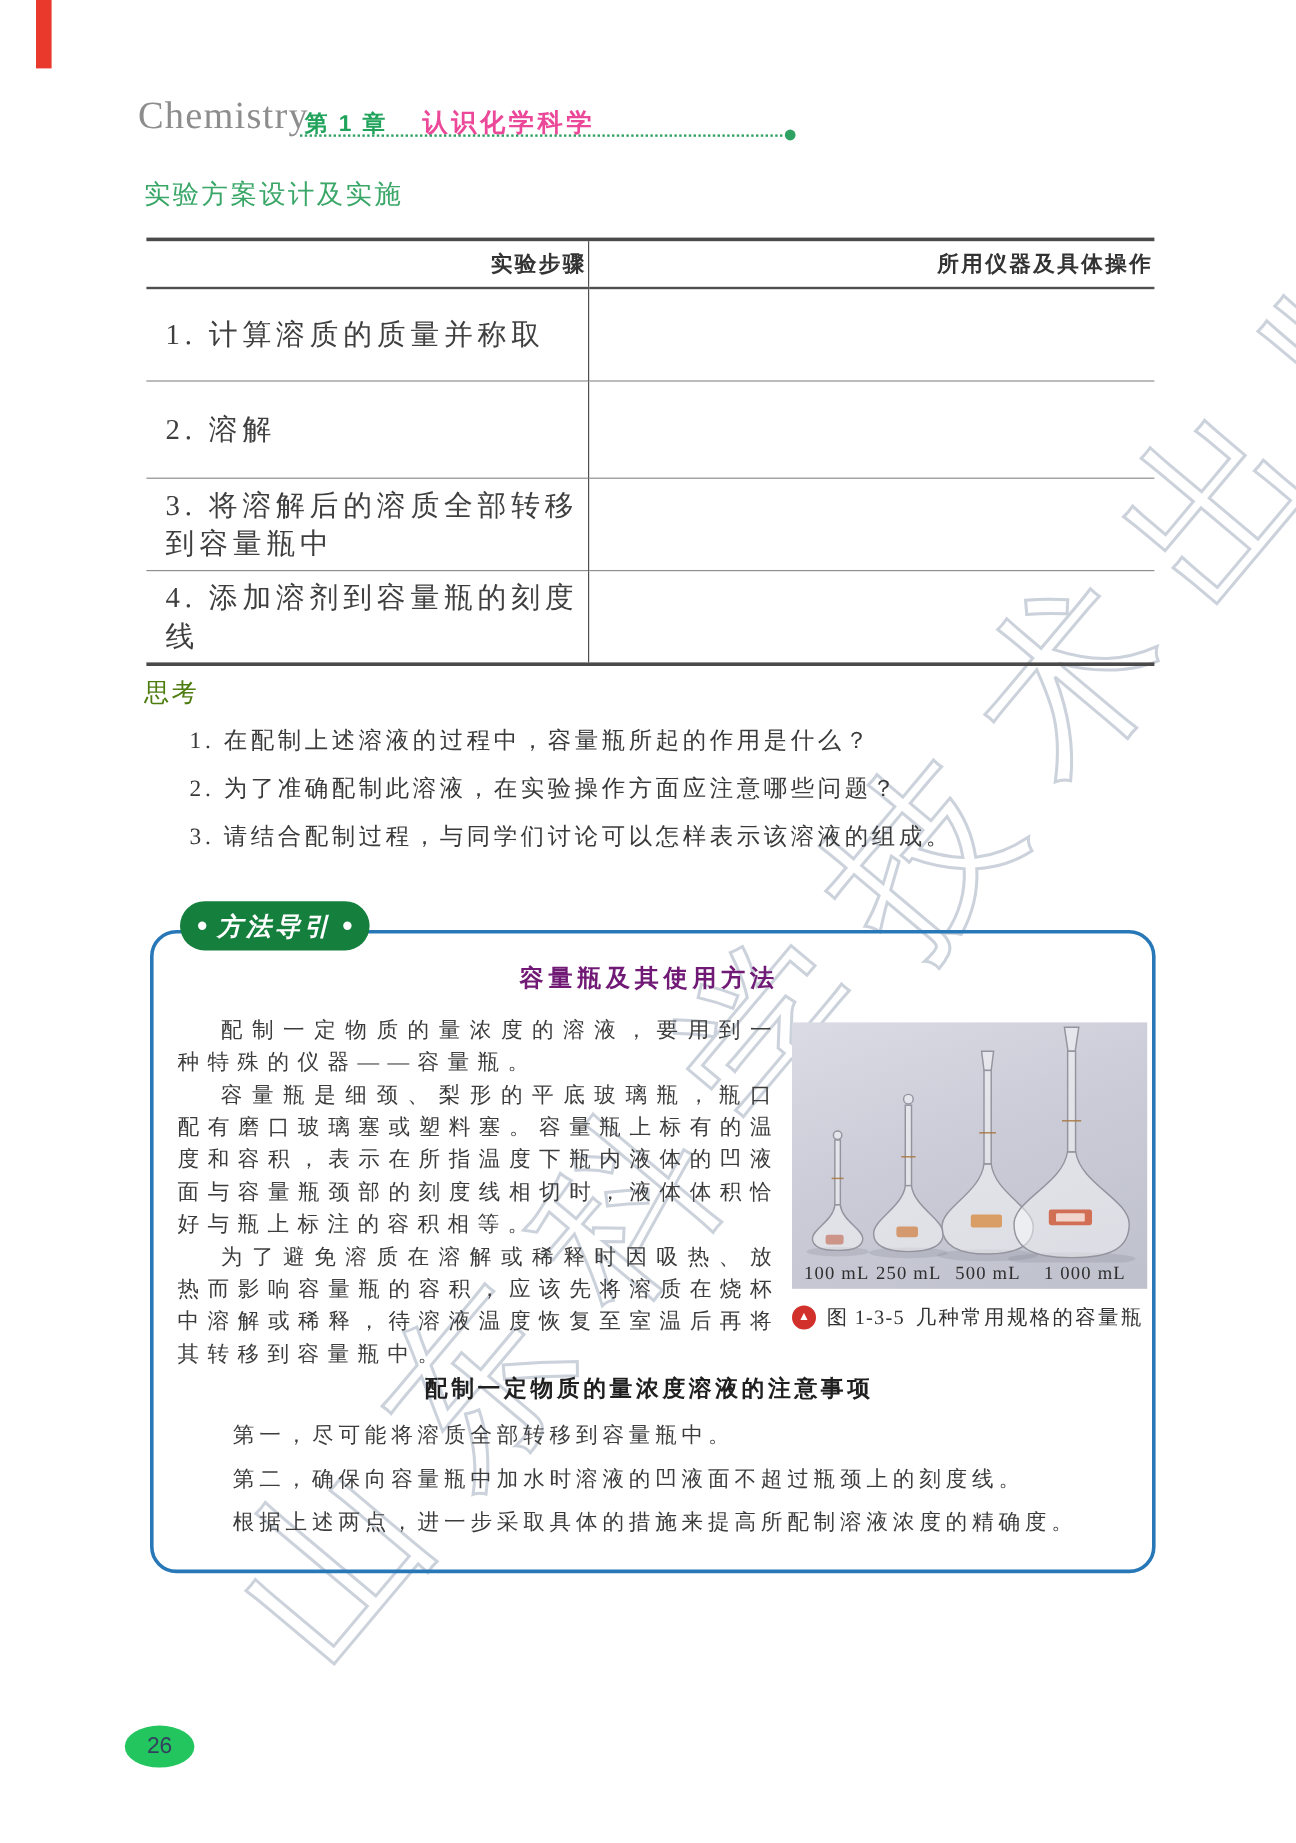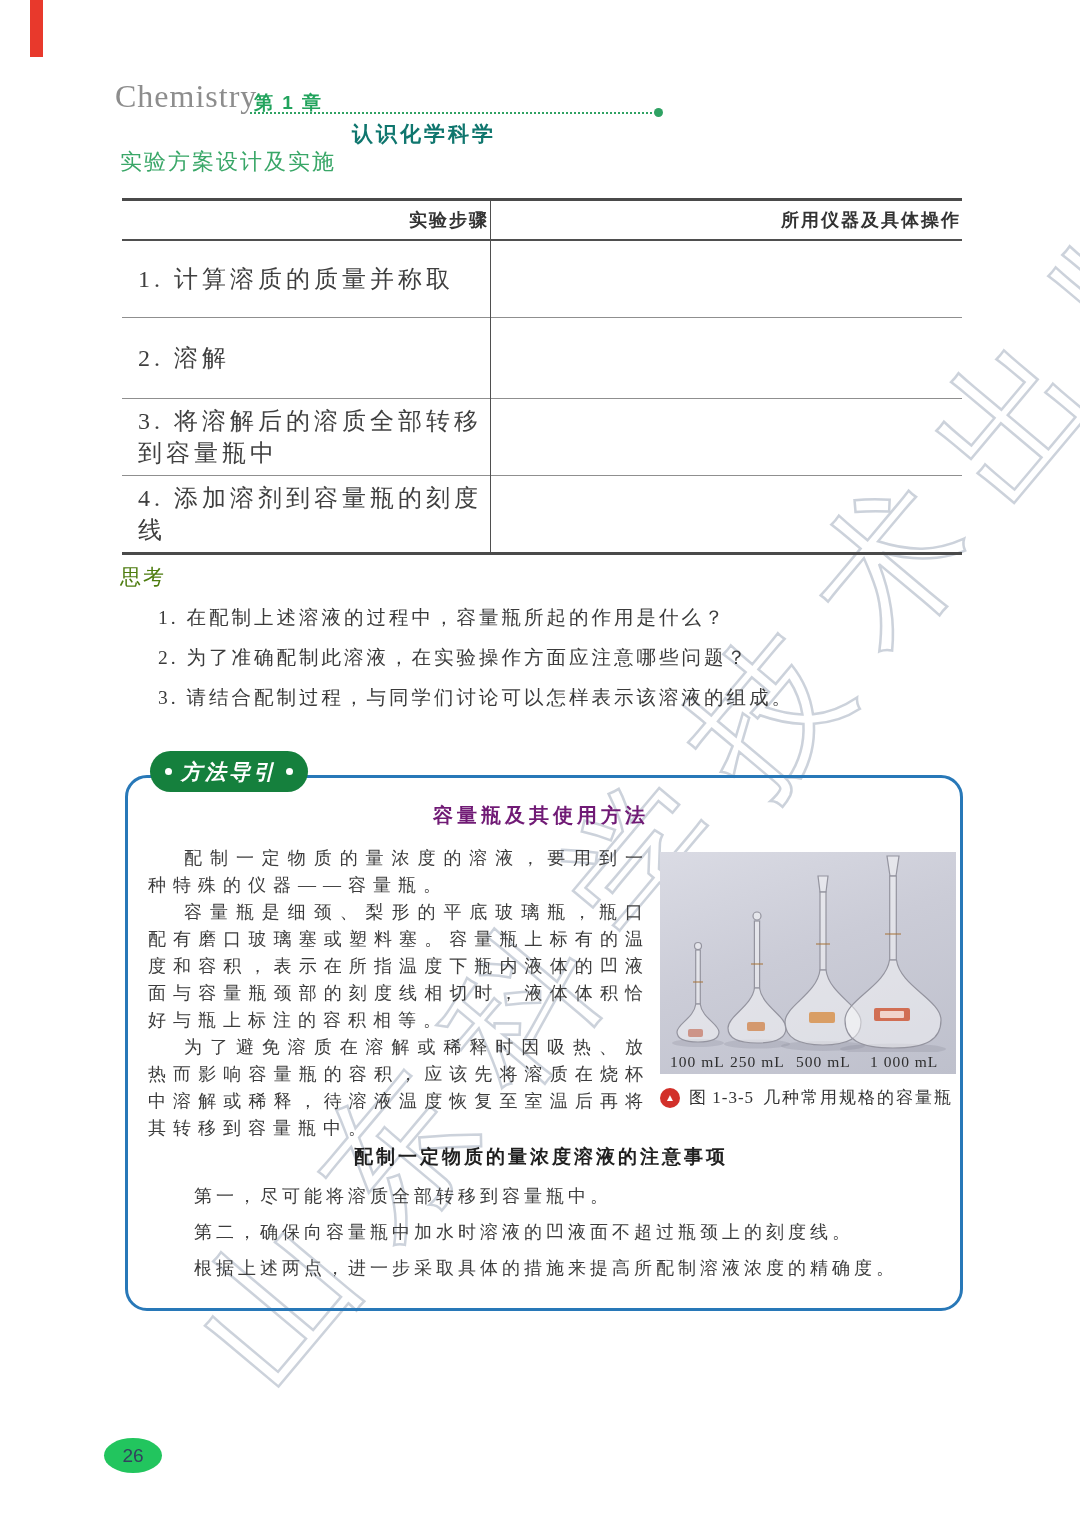--- a/index.html
+++ b/index.html
@@ -15,22 +15,22 @@
     color:transparent;-webkit-text-stroke:2.5px rgba(154,166,184,0.5);
     font-family:"Liberation Serif", serif;pointer-events:none;
   }
   
   .red-marker{position:absolute;left:30px;top:0;width:13px;height:57px;background:#e8392c;}
   
   .brand{position:absolute;left:115px;top:78px;font-size:32px;color:#8d8d8d;letter-spacing:1px;
          font-family:"Liberation Serif", serif;}
   .chap-no{position:absolute;left:254px;top:90px;font-size:19px;font-weight:bold;color:#21a35c;
            font-family:"Liberation Sans", sans-serif;letter-spacing:2px;}
-  .chap-title{position:absolute;left:352px;top:88px;font-size:21px;font-weight:bold;color:#0f766e;
-           font-family:"Liberation Sans", sans-serif;letter-spacing:3px;margin-top:32px;}
+  .chap-title{position:absolute;left:352px;top:88px;font-size:21px;font-weight:bold;color:#ec4899;
+           font-family:"Liberation Sans", sans-serif;letter-spacing:3px;}
   .dotline{position:absolute;left:250px;top:112px;width:402px;border-bottom:2px dotted #2fa263;}
   .dotend{position:absolute;left:654px;top:108px;width:9px;height:9px;border-radius:50%;background:#2fa263;}
   
   .sec-heading{position:absolute;left:120px;top:147px;font-size:22px;color:#3aa768;
            font-family:"Liberation Sans", sans-serif;letter-spacing:2px;}
   
   .tbl-wrap{position:absolute;left:122px;top:198px;width:840px;
             border-top:3px solid #4a4a4a;border-bottom:3px solid #4a4a4a;}
   table.steps{border-collapse:collapse;width:100%;table-layout:fixed;}
   table.steps th{height:36px;font-size:18px;font-weight:bold;color:#333;text-align:right;

